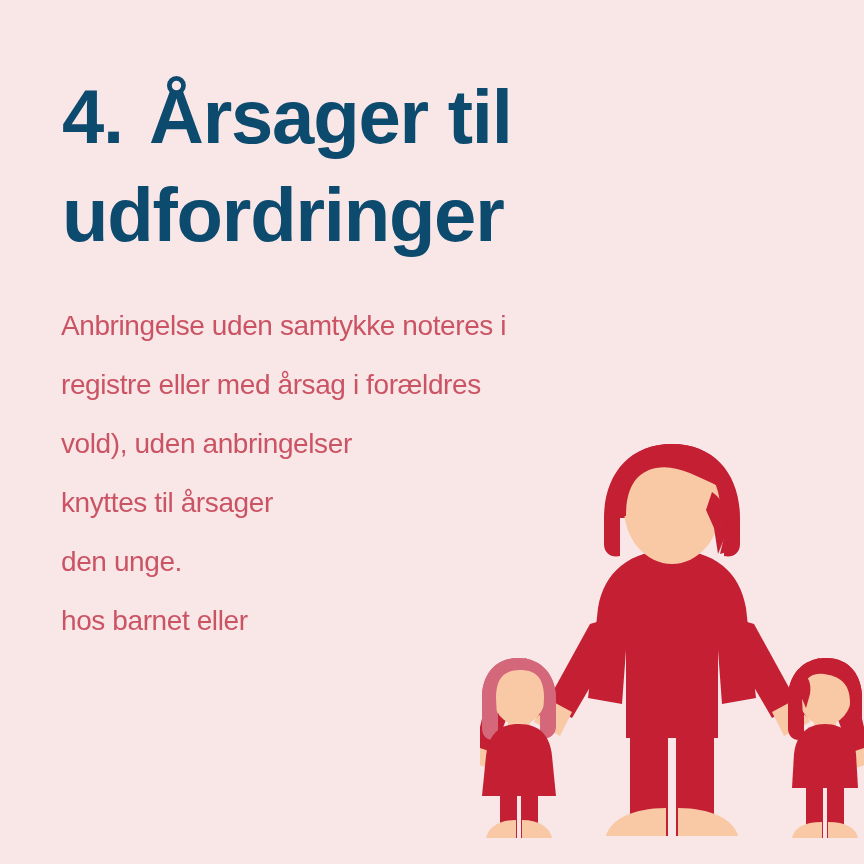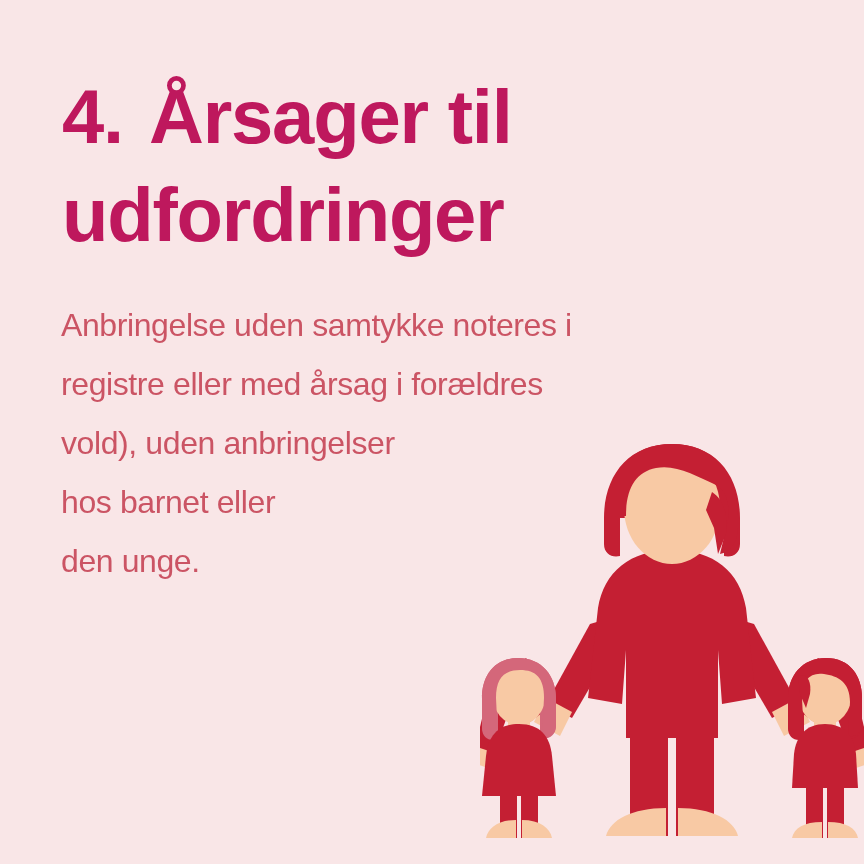--- a/index.html
+++ b/index.html
@@ -26,38 +26,38 @@
     left: 62px;
     top: 68px;
     width: 640px;
   }
   .title-line {
     font-family: "Liberation Sans", sans-serif;
     font-weight: bold;
     font-size: 76px;
     line-height: 98px;
     letter-spacing: -1.2px;
-    color: #be185d;
+    color: #0c4a6e;
     white-space: nowrap;
   }
   #title-line-1 .num {
     margin-right: 26px;
   }
 
   
   #body-block {
     position: absolute;
     left: 61px;
     top: 296px;
     width: 760px;
   }
   .body-line {
     font-family: "Liberation Sans", sans-serif;
     font-weight: normal;
-    font-size: 32px;
+    font-size: 28px;
     line-height: 59px;
     letter-spacing: -0.4px;
     color: #CB5464;
     white-space: nowrap;
   }
 
   
   #illustration {
     position: absolute;
     left: 480px;
@@ -78,22 +78,23 @@
 
   <div id="title-block">
     <div class="title-line" id="title-line-1"><span class="num">4.</span><span>Årsager til</span></div>
     <div class="title-line" id="title-line-2">udfordringer</div>
   </div>
 
   <div id="body-block">
     <div class="body-line">Anbringelse uden samtykke noteres i</div>
     <div class="body-line">registre eller med årsag i forældres</div>
     <div class="body-line">vold), uden anbringelser</div>
+    <div class="body-line">knyttes til årsager</div>
+    <div class="body-line">den unge.</div>
     <div class="body-line">hos barnet eller</div>
-    <div class="body-line">den unge.</div>
   </div>
 
   <div id="illustration">
     <svg viewBox="0 0 384 428" xmlns="http://www.w3.org/2000/svg" shape-rendering="geometricPrecision">
 
       <g>
 
         <path d="M144 178 L110 188 L66 268 L92 282 L134 210 Z" fill="#C41F33"></path>
 
         <path d="M66 262 L92 276 L80 300 L54 286 Z" fill="#F8C9A4"></path>

